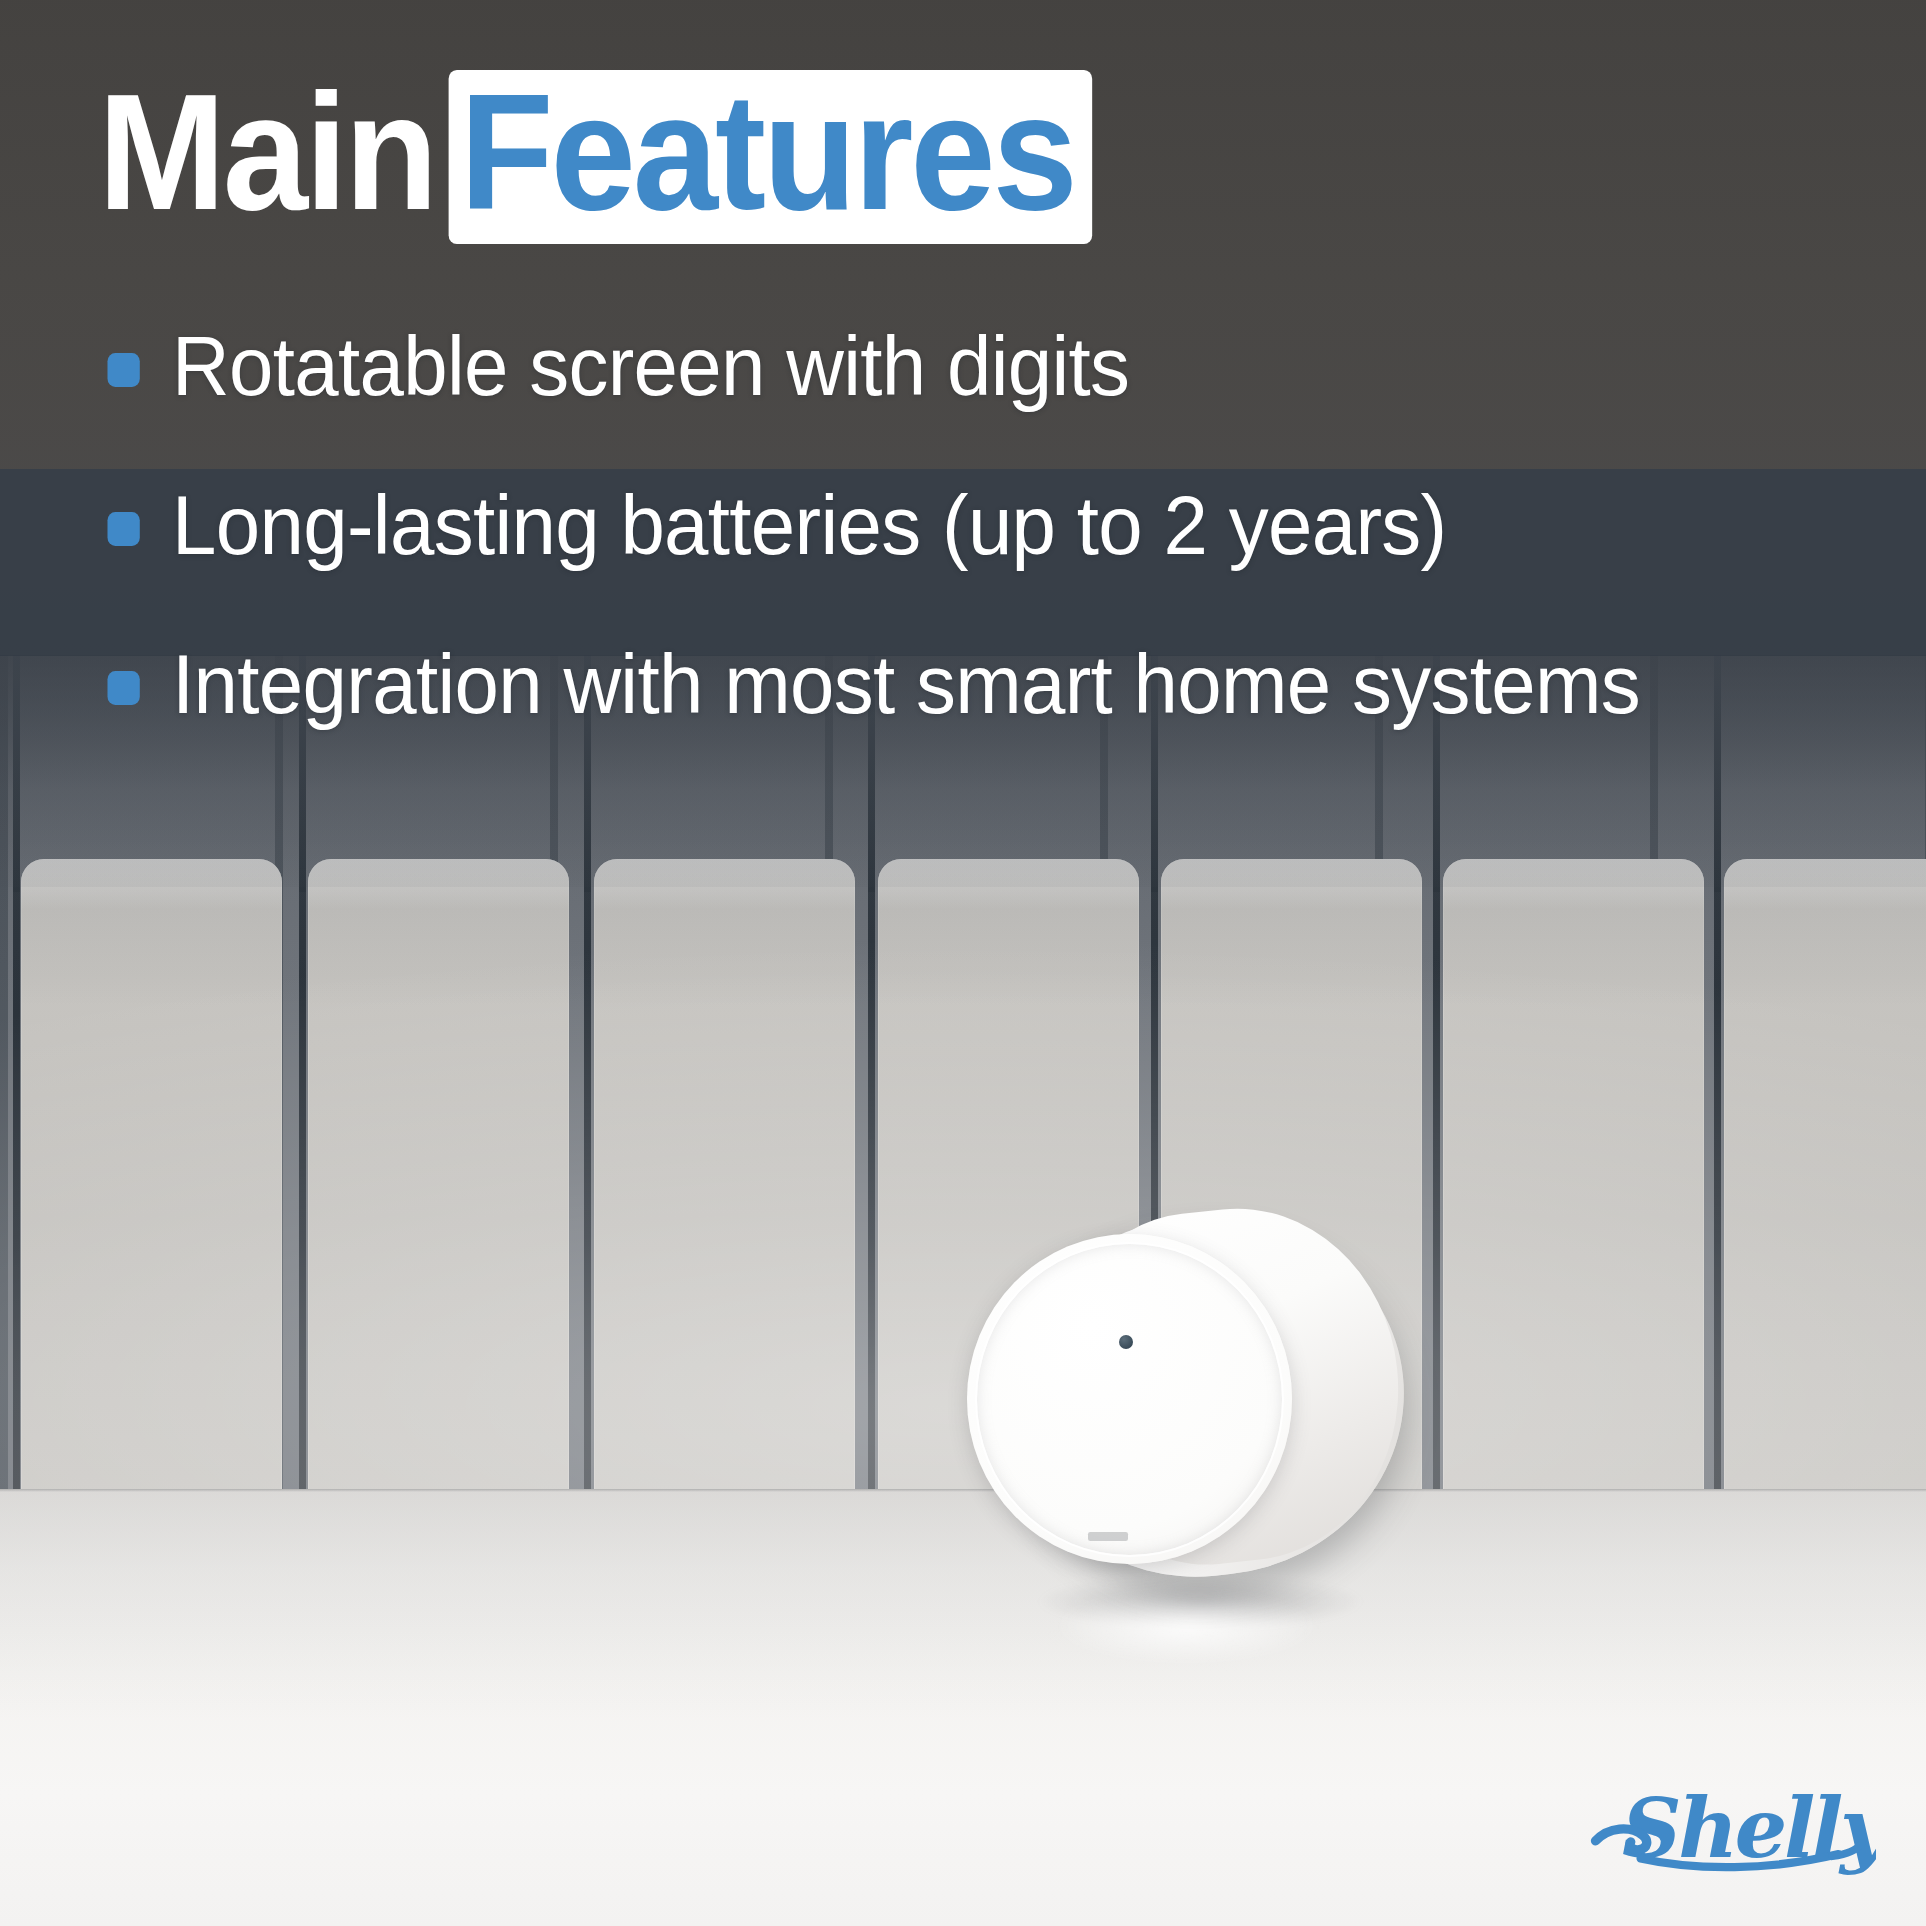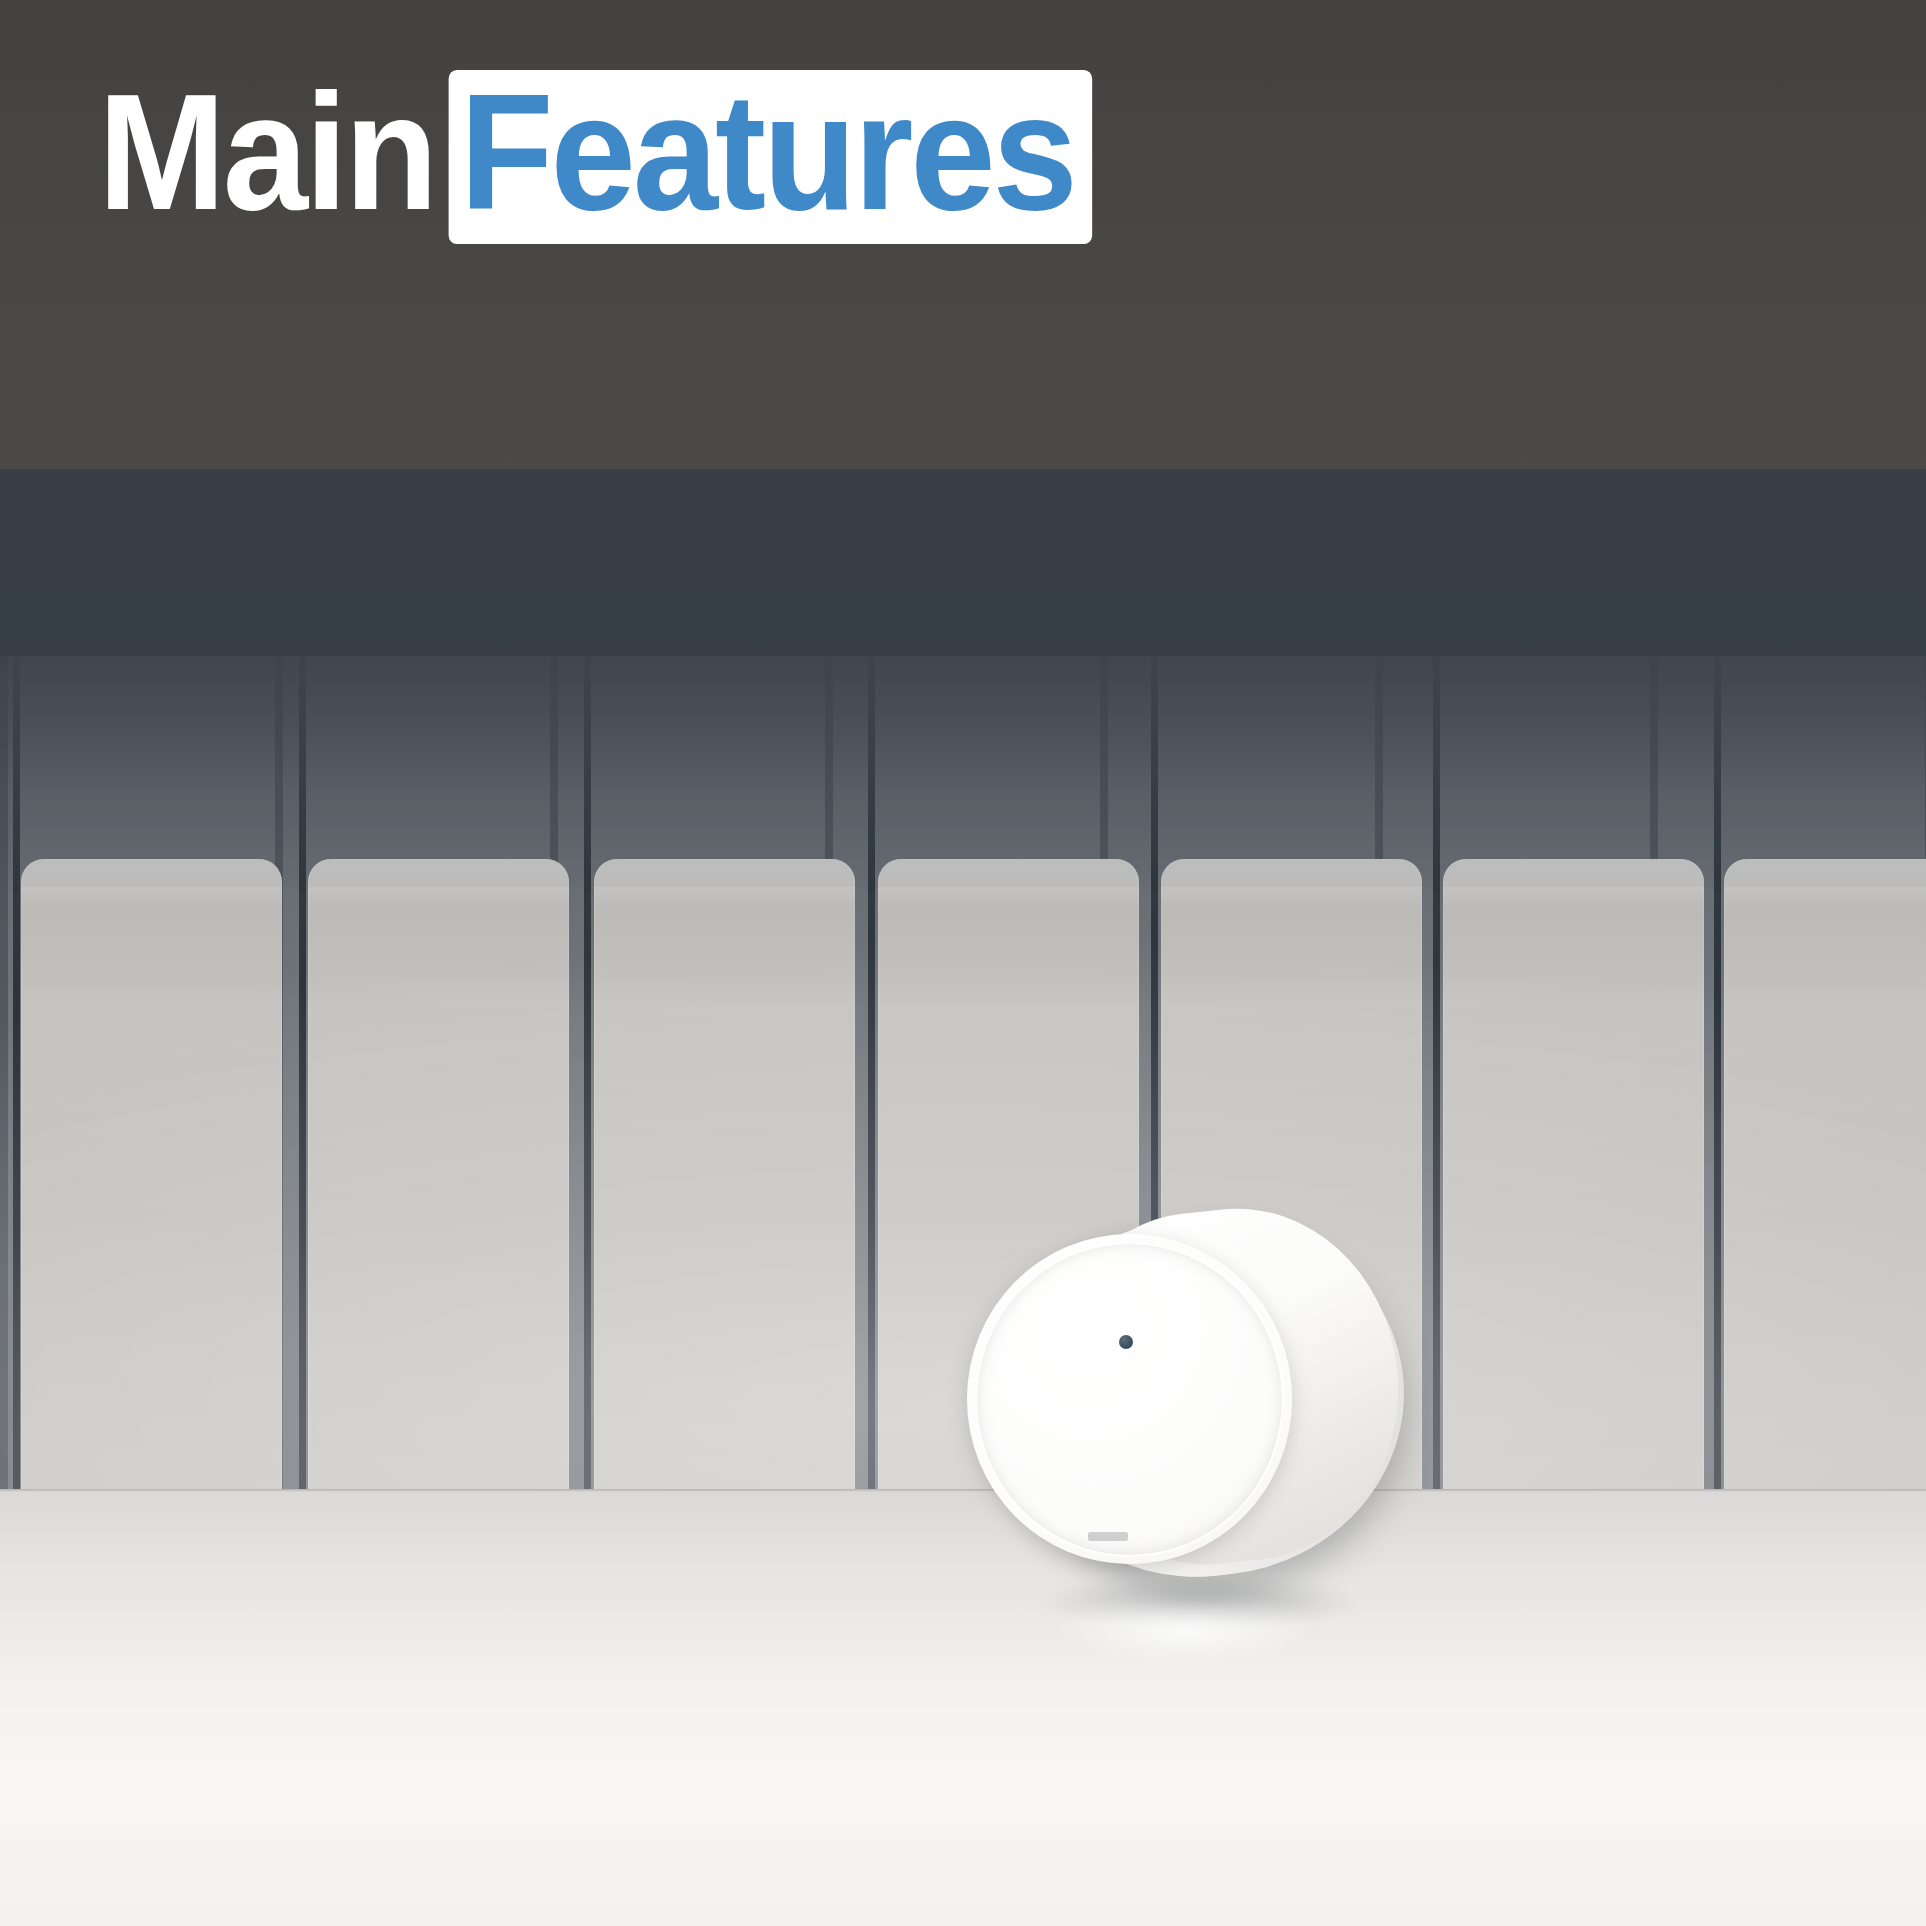--- a/index.html
+++ b/index.html
@@ -265,16 +265,46 @@
       <div class="dev-notch"></div>
     </div>
   </div>
 
   <div class="tint-top"></div>
   <div class="band"></div>
   <div class="tint-mid"></div>
 
   <div class="title"><span>Main</span><span class="kw">Features</span></div>
 
-
+  <div class="bullets">
+
+    <div class="bullet">
+      <span class="marker"></span>
+      <span class="txt">Rotatable screen with digits</span>
+    </div>
+
+    <div class="bullet">
+      <span class="marker"></span>
+      <span class="txt">Long-lasting batteries (up to 2 years)</span>
+    </div>
+
+    <div class="bullet">
+      <span class="marker"></span>
+      <span class="txt">Integration with most smart home systems</span>
+    </div>
+
+  </div>
+
+  <div class="logo">
+    <svg viewBox="0 0 520 200">
+
+      <text class="logo-word" x="58" y="148">Shelly</text>
+
+      <path d="M10 118 C 34 92, 74 90, 96 108 C 108 118, 104 132, 90 134 C 78 136, 70 128, 74 120" fill="none" stroke="#4089c8" stroke-width="17" stroke-linecap="round"></path>
+
+      <path d="M92 150 C 190 172, 330 172, 452 142" fill="none" stroke="#4089c8" stroke-width="15" stroke-linecap="round"></path>
+
+      <path d="M440 146 C 470 142, 486 134, 494 122" fill="none" stroke="#4089c8" stroke-width="14" stroke-linecap="round"></path>
+    </svg>
+  </div>
 
 </div>
 
 
 </body></html>

